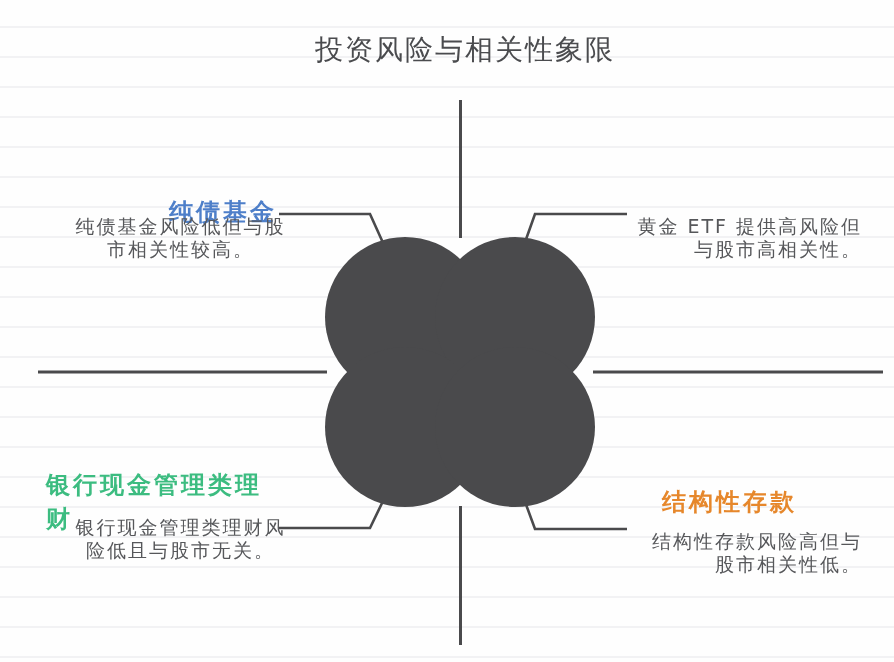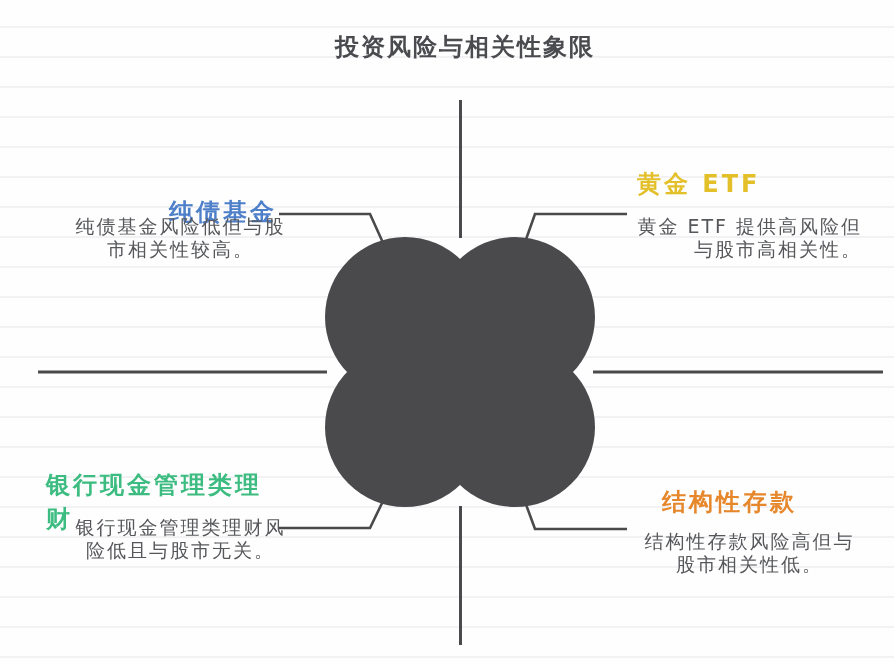--- a/index.html
+++ b/index.html
@@ -23,22 +23,22 @@
   .canvas-svg {
     position: absolute;
     left: 0; top: 0;
     width: 894px; height: 662px;
   }
   .title {
     position: absolute;
     left: 0; right: 0;
     top: 31px;
     text-align: center;
-    font-size: 24px;
-    font-weight: bold;
+    font-size: 28px;
+    font-weight: normal;
     letter-spacing: 2px;
     color: #4a4b4e;
     margin-left: 36px;
   }
   .q-label {
     position: absolute;
     font-size: 24px;
     font-weight: bold;
     letter-spacing: 3px;
     line-height: 34px;
@@ -54,21 +54,21 @@
   .tl-label { top: 167px; left: 63px; width: 214px; text-align: right; margin-top: 28px; }
   .tl-desc  { top: 215px; left: 68px; width: 225px; text-align: center; }
   
   .tr-label { top: 167px; left: 637px; text-align: left; }
   .tr-desc  { top: 215px; left: 637px; width: 225px; text-align: right; }
   
   .bl-label { top: 468px; left: 46px; width: 216px; text-align: left; }
   .bl-desc  { top: 516px; left: 68px; width: 225px; text-align: center; }
   
   .br-label { top: 485px; left: 662px; text-align: left; }
-  .br-desc  { top: 530px; left: 637px; width: 225px; text-align: center; }
+  .br-desc  { top: 530px; left: 637px; width: 225px; text-align: right; }
 </style>
 </head>
 <body>
 
 <div class="page">
 
   <svg class="canvas-svg" viewBox="0 0 894 662" xmlns="http://www.w3.org/2000/svg">
 
     <line x1="460.5" y1="100" x2="460.5" y2="238" stroke="#4a4a4c" stroke-width="3"></line>
     <line x1="460.5" y1="506" x2="460.5" y2="645" stroke="#4a4a4c" stroke-width="3"></line>
@@ -86,21 +86,20 @@
       <circle cx="405" cy="427" r="80"></circle>
       <circle cx="515" cy="427" r="80"></circle>
     </g>
   </svg>
 
   <div class="title">投资风险与相关性象限</div>
 
   <div class="q-label tl-label" style="color: rgb(78, 127, 201);">纯债基金</div>
   <div class="q-desc tl-desc">纯债基金风险低但与股市相关性较高。</div>
 
-  <div class="q-label tr-label" style="color: rgb(227, 192, 42);">黄金 ETF</div>
   <div class="q-desc tr-desc">黄金 ETF 提供高风险但与股市高相关性。</div>
 
   <div class="q-label bl-label" style="color: rgb(60, 188, 128);">银行现金管理类理财</div>
   <div class="q-desc bl-desc">银行现金管理类理财风险低且与股市无关。</div>
 
   <div class="q-label br-label" style="color: rgb(230, 135, 43);">结构性存款</div>
   <div class="q-desc br-desc">结构性存款风险高但与股市相关性低。</div>
 
 </div>
 

